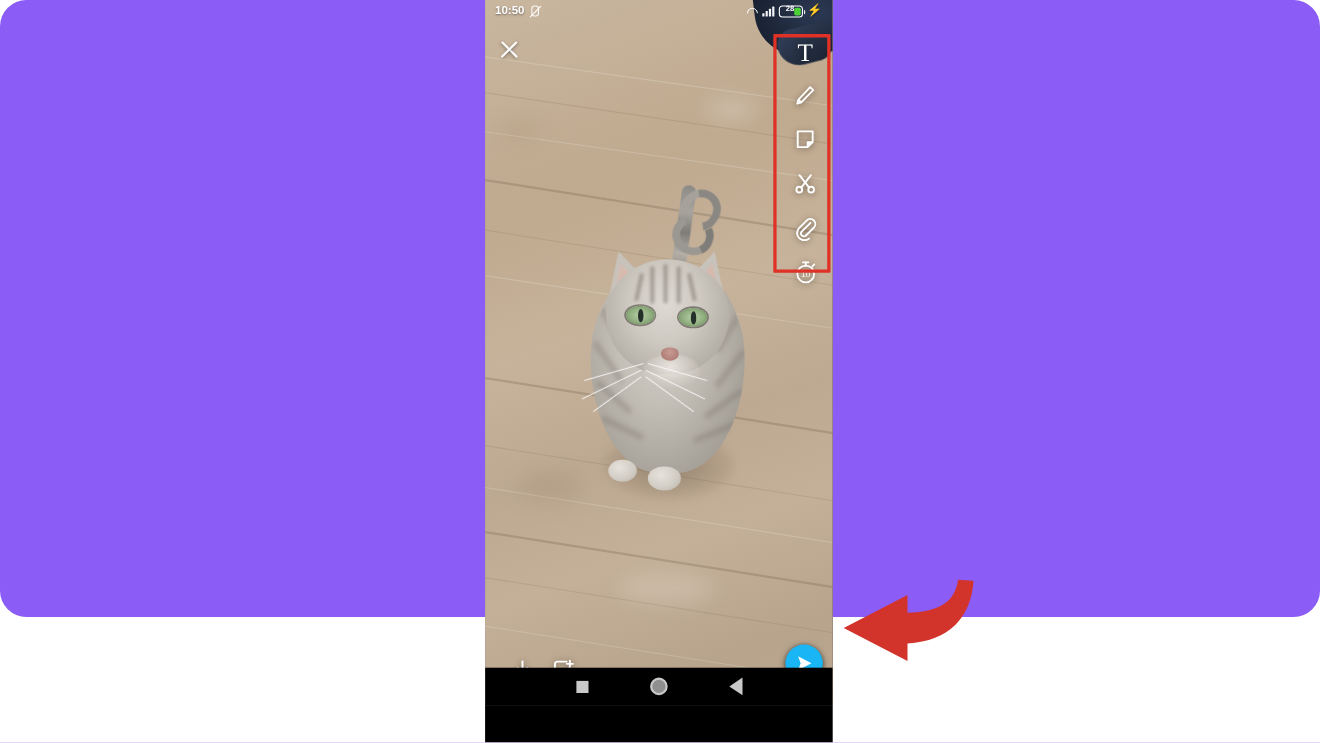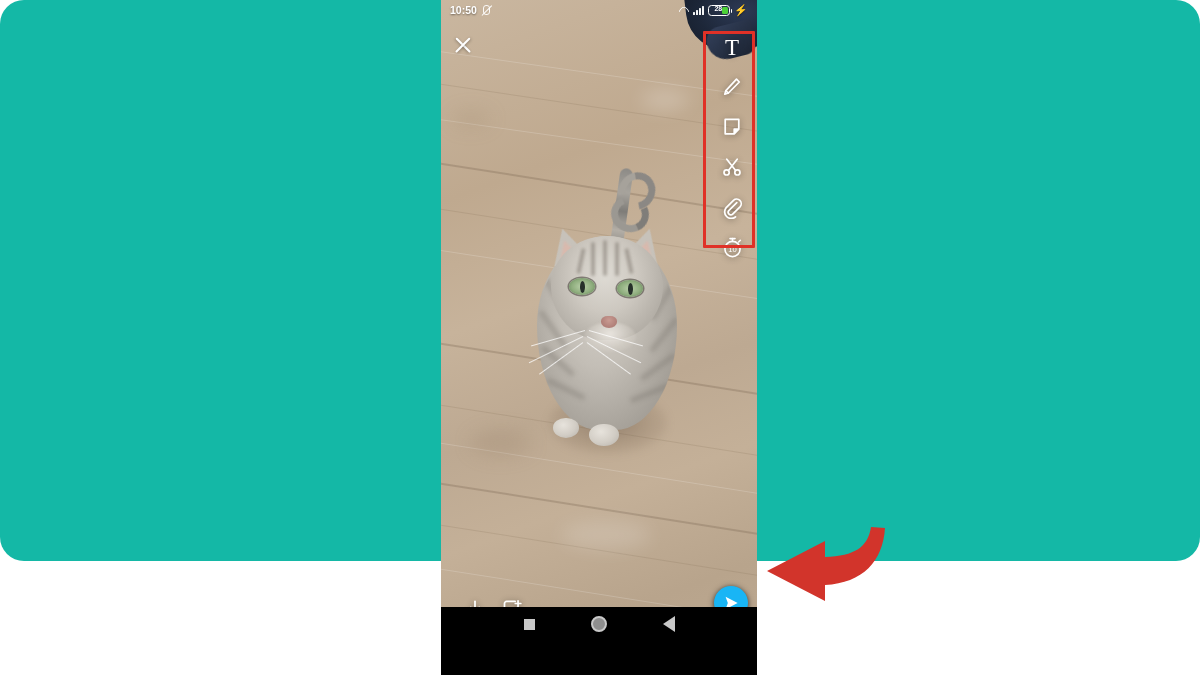--- a/index.html
+++ b/index.html
@@ -9,21 +9,21 @@
     width: 1200px;
     height: 675px;
     overflow: hidden;
     font-family: "Liberation Sans", sans-serif;
   }
 
   #stage {
     position: relative;
     width: 1200px;
     height: 561px;
-    background: #14b8a6;
+    background: #8b5cf6;
     border-radius: 24px;
   }
 
   
   #phone {
     position: absolute;
     left: 441px;
     top: 0px;
     width: 316px;
     height: 675px;

